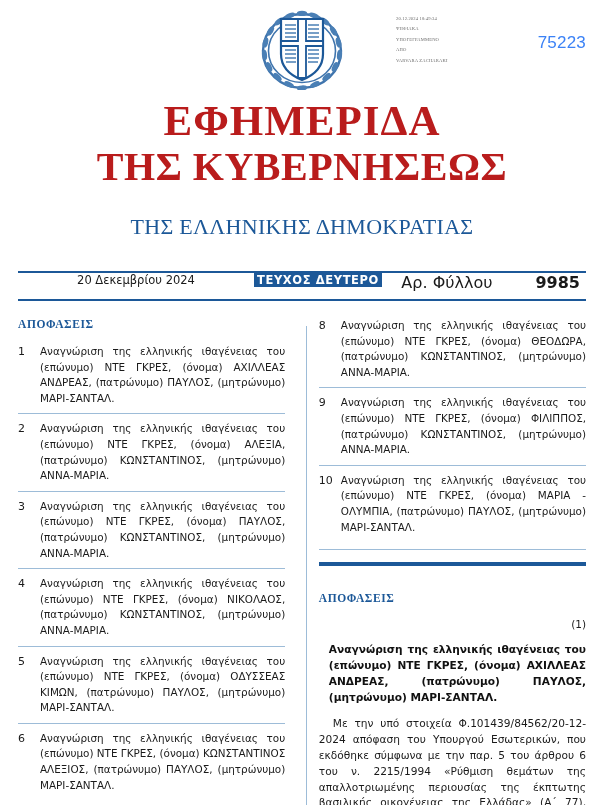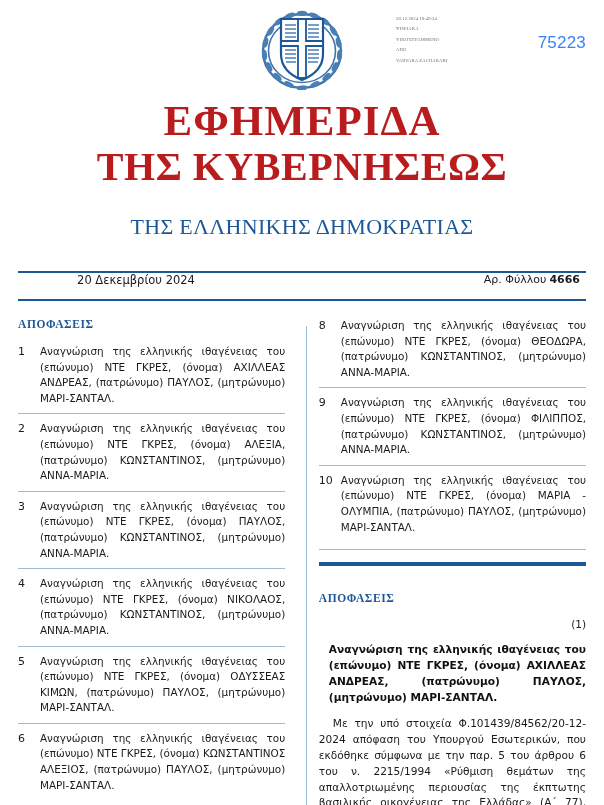--- a/index.html
+++ b/index.html
@@ -121,21 +121,22 @@
     font-size: 11.5px;
     letter-spacing: 0.6px;
   }
   .issue-no {
     flex: 1 1 auto;
     display: flex;
     align-items: center;
     justify-content: flex-end;
     padding-right: 6px;
     font-family: "DejaVu Sans", sans-serif;
-    font-size: 11px;
+    font-size: 16px;
+    gap: 40px;
   }
   .issue-no b { font-weight: bold; margin-left: 3px; }
 
   
   .columns {
     position: absolute;
     top: 318px;
     left: 18px;
     right: 18px;
     bottom: 0;
@@ -307,23 +308,24 @@
   <div class="title-main">
     <span>ΕΦΗΜΕΡΙΔΑ</span>
     <span class="l2">ΤΗΣ ΚΥΒΕΡΝΗΣΕΩΣ</span>
   </div>
 
   <div class="title-sub">ΤΗΣ ΕΛΛΗΝΙΚΗΣ ΔΗΜΟΚΡΑΤΙΑΣ</div>
 </div>
 
 <div class="issue-bar">
   <div class="issue-date">20 Δεκεμβρίου 2024</div>
+  <div class="issue-kind">ΤΕΥΧΟΣ  ΔΕΥΤΕΡΟ</div>
   <div class="issue-no">
     <span>Αρ. Φύλλου</span>
-    <b>4666</b>
+    <b>9985</b>
   </div>
 </div>
 
 <div class="columns">
 
   <div class="col col-left">
     <div class="apof-heading">ΑΠΟΦΑΣΕΙΣ</div>
     <div id="toc-left">
         <div class="toc-entry">
           <div class="toc-num">1</div>

